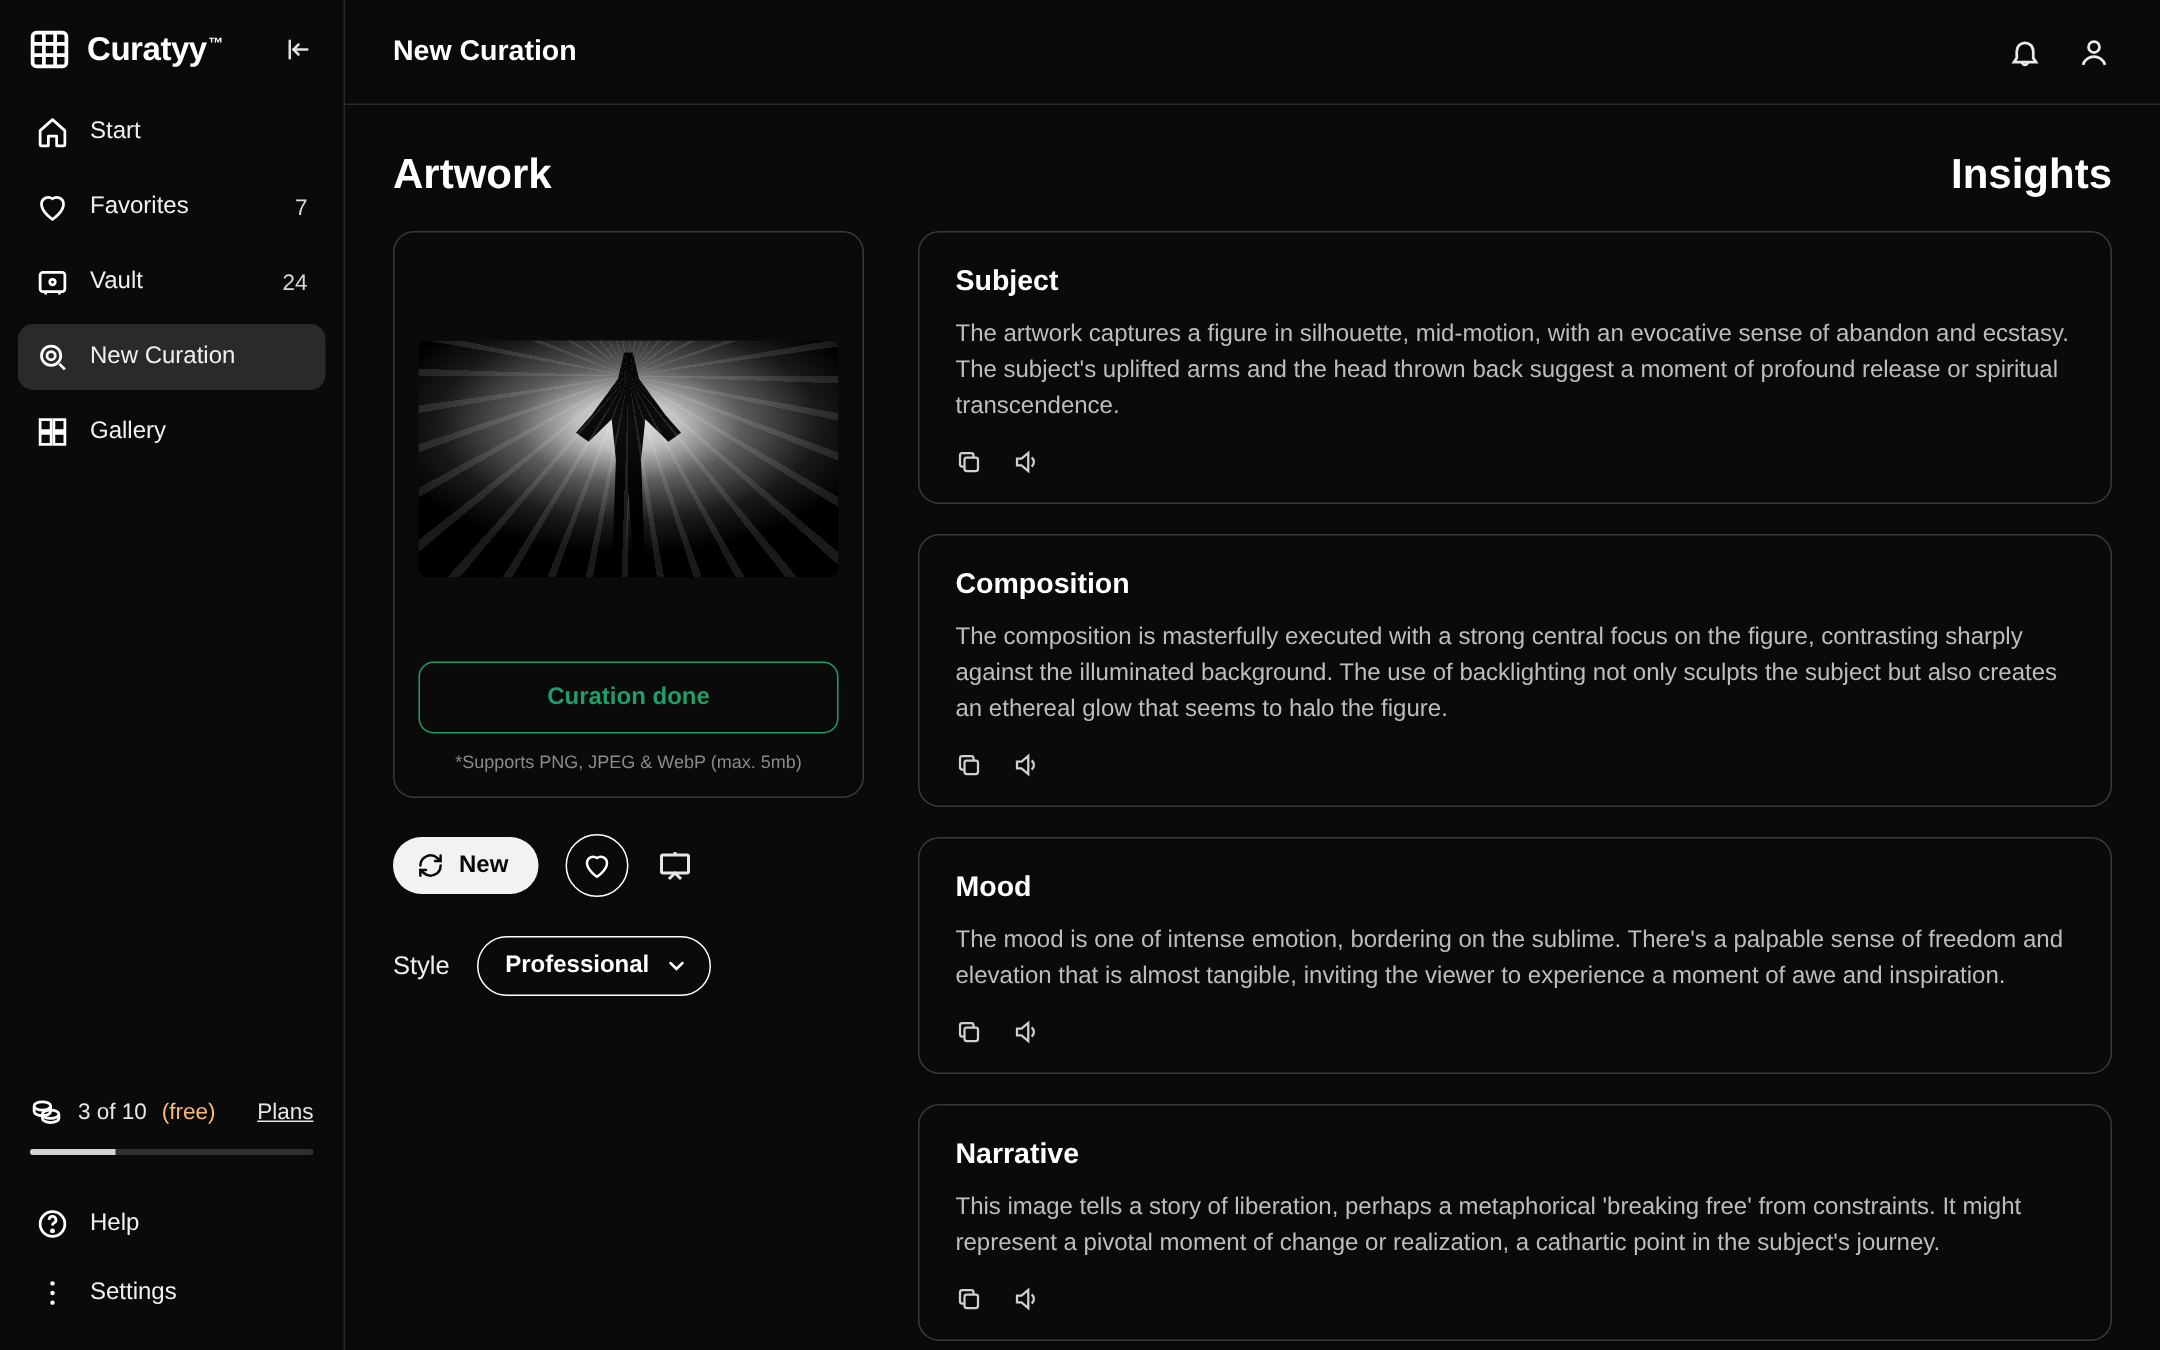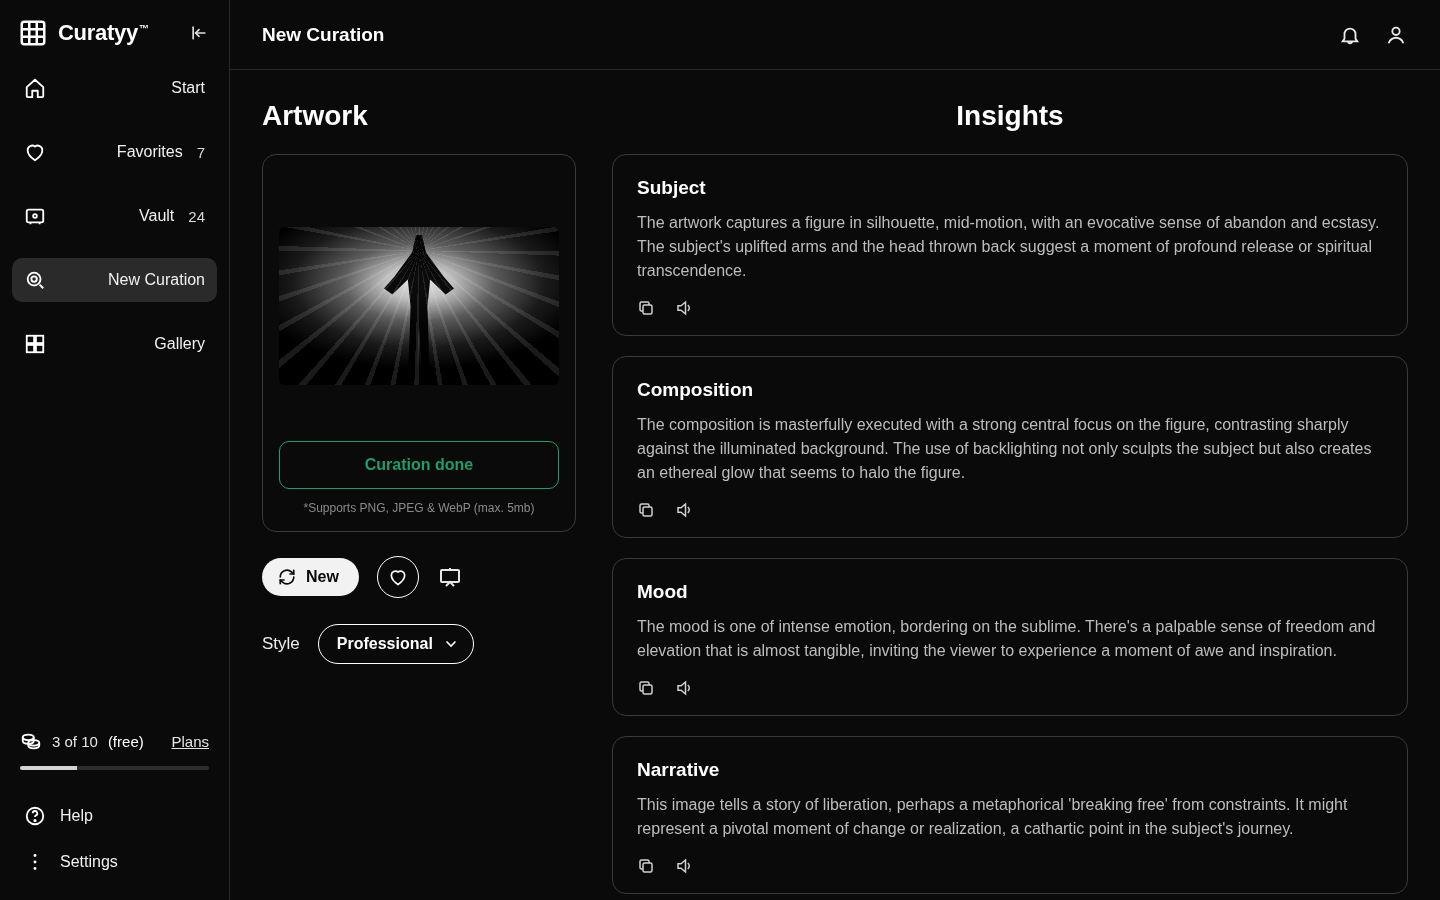--- a/index.html
+++ b/index.html
@@ -47,21 +47,21 @@
     margin-left: 1px;
     font-weight: 600;
   }
   .collapse-btn {
     width: 24px; height: 24px;
     display: inline-flex; align-items: center; justify-content: center;
     cursor: pointer;
     color: #e0e0e0;
   }
 
-  .nav { display: flex; flex-direction: column; gap: 20px; text-align: right; }
+  .nav { display: flex; flex-direction: column; gap: 6px; }
   .nav-item {
     display: flex;
     align-items: center;
     gap: 14px;
     padding: 11px 12px;
     border-radius: 10px;
     font-size: 16px;
     color: #f0f0f0;
     cursor: pointer;
   }
@@ -78,21 +78,21 @@
   }
   .usage-row {
     display: flex;
     align-items: center;
     gap: 10px;
     font-size: 15px;
     color: #e5e5e5;
   }
   .usage-row .usage-icon { width: 22px; height: 22px; display:inline-flex; align-items:center; }
   .usage-text { flex: 1; display:flex; gap:10px; }
-  .usage-free { color: #ffffff; }
+  .usage-free { color: #fdba74; }
   .plans-link {
     text-decoration: underline;
     cursor: pointer;
     font-size: 15px;
   }
   .usage-bar {
     margin-top: 14px;
     height: 4px;
     background: #2e2e2e;
     border-radius: 2px;
@@ -250,21 +250,21 @@
   }
   .style-select .chev {
     position: absolute; right: 14px; top: 50%; transform: translateY(-50%);
   }
 
   
   .insights-col { flex: 1; min-width: 0; }
   .insights-title {
     font-size: 28px;
     font-weight: 700;
-    text-align: center;
+    text-align: right;
     margin-bottom: 22px;
   }
   .insight-card {
     border: 1px solid #3a3a3a;
     border-radius: 14px;
     padding: 22px 24px 18px 24px;
     margin-bottom: 20px;
   }
   .insight-title { font-size: 19px; font-weight: 700; margin-bottom: 12px; }
   .insight-body { font-size: 16px; line-height: 1.5; color: #bdbdbd; }

